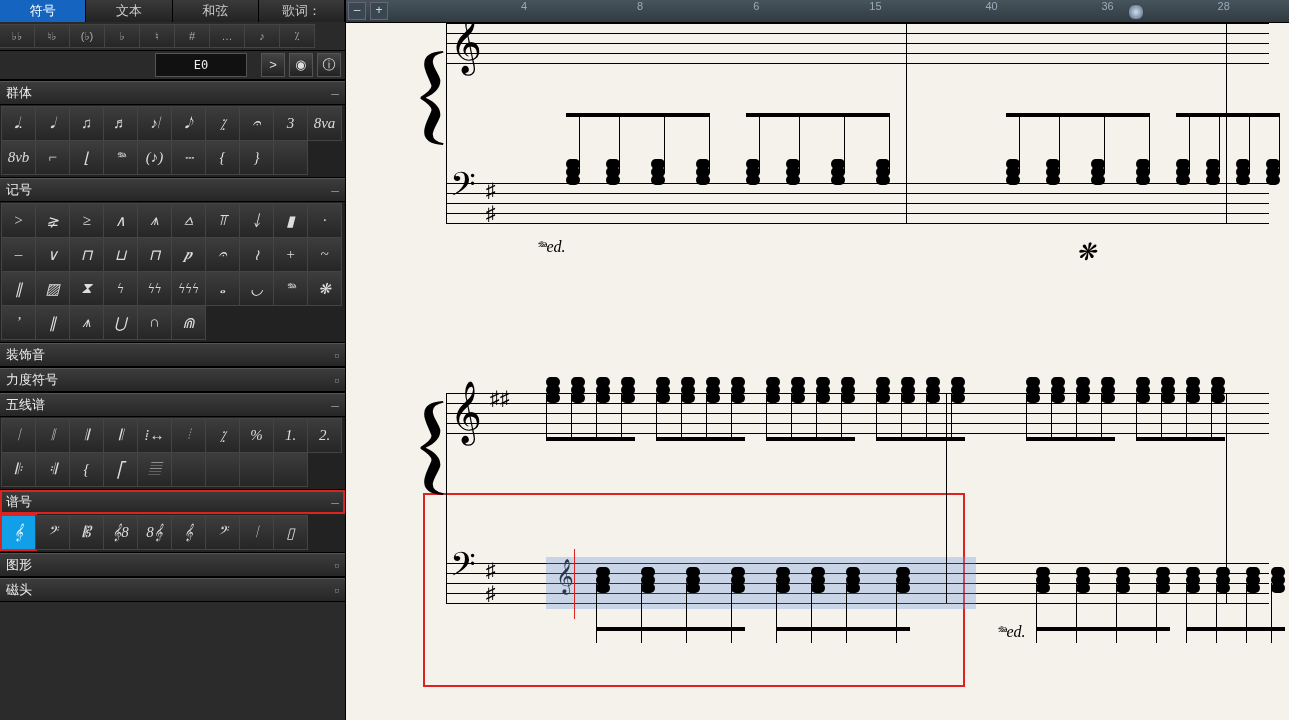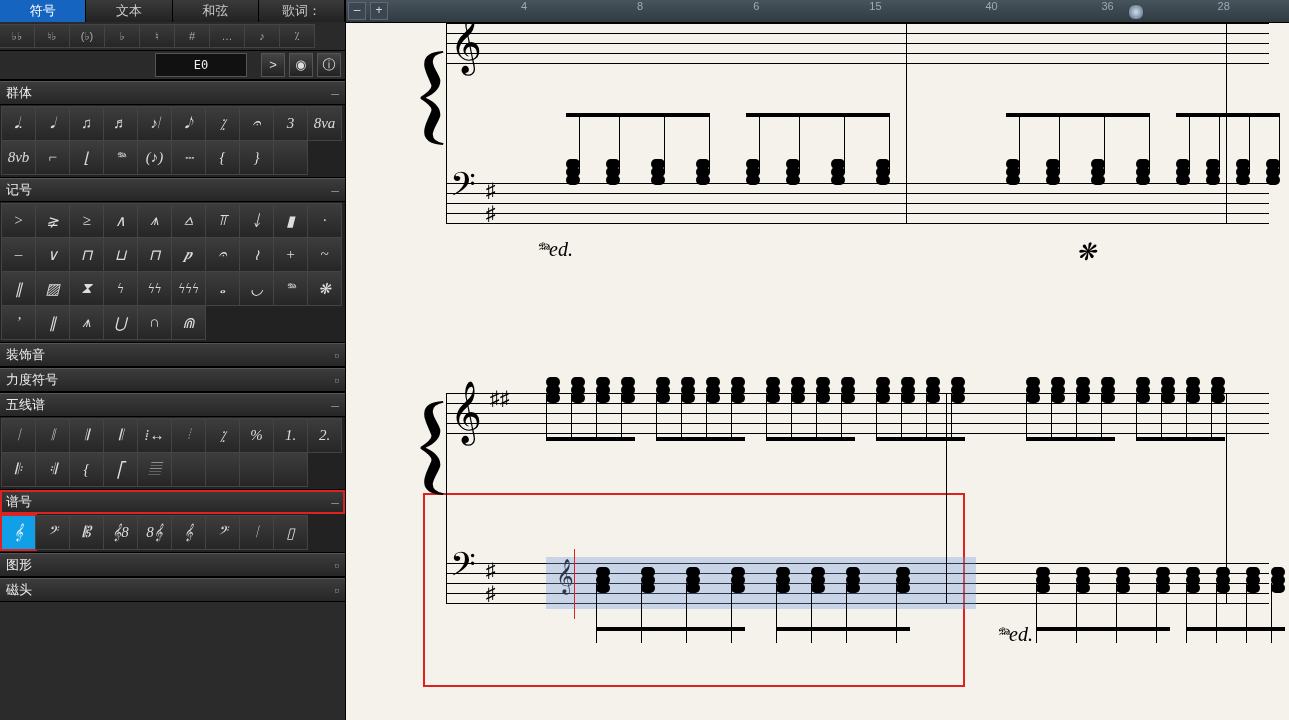--- a/index.html
+++ b/index.html
@@ -58,21 +58,21 @@
   .staff .line{position:absolute;left:0;right:0;height:1px;background:#000;}
   .staff .l0{top:0}.staff .l1{top:10px}.staff .l2{top:20px}.staff .l3{top:30px}.staff .l4{top:40px}
   .clef{position:absolute;font-family:serif;font-size:54px;color:#000;}
   .keysig{position:absolute;font-size:20px;color:#000;font-family:serif;}
   .barline{position:absolute;top:0;width:1px;background:#000;}
   .brace{position:absolute;font-size:120px;font-family:serif;color:#000;left:30px;}
   
   .chord{position:absolute;width:14px;background:#000;border-radius:40%/60%;height:10px;}
   .stem{position:absolute;width:1px;background:#000;}
   .beam{position:absolute;height:4px;background:#000;}
-  .ped{position:absolute;font-family:serif;font-style:italic;font-size:20px;}
+  .ped{position:absolute;font-family:serif;font-style:italic;font-size:16px;}
   .red-box{position:absolute;border:2px solid #d22;}
   .selection-bg{position:absolute;background:rgba(120,160,220,.35);}
   .insert-caret{position:absolute;width:1px;background:#d22;}
 </style>
 </head>
 <body>
 
 <div id="app">
 
   <div id="sidebar">

